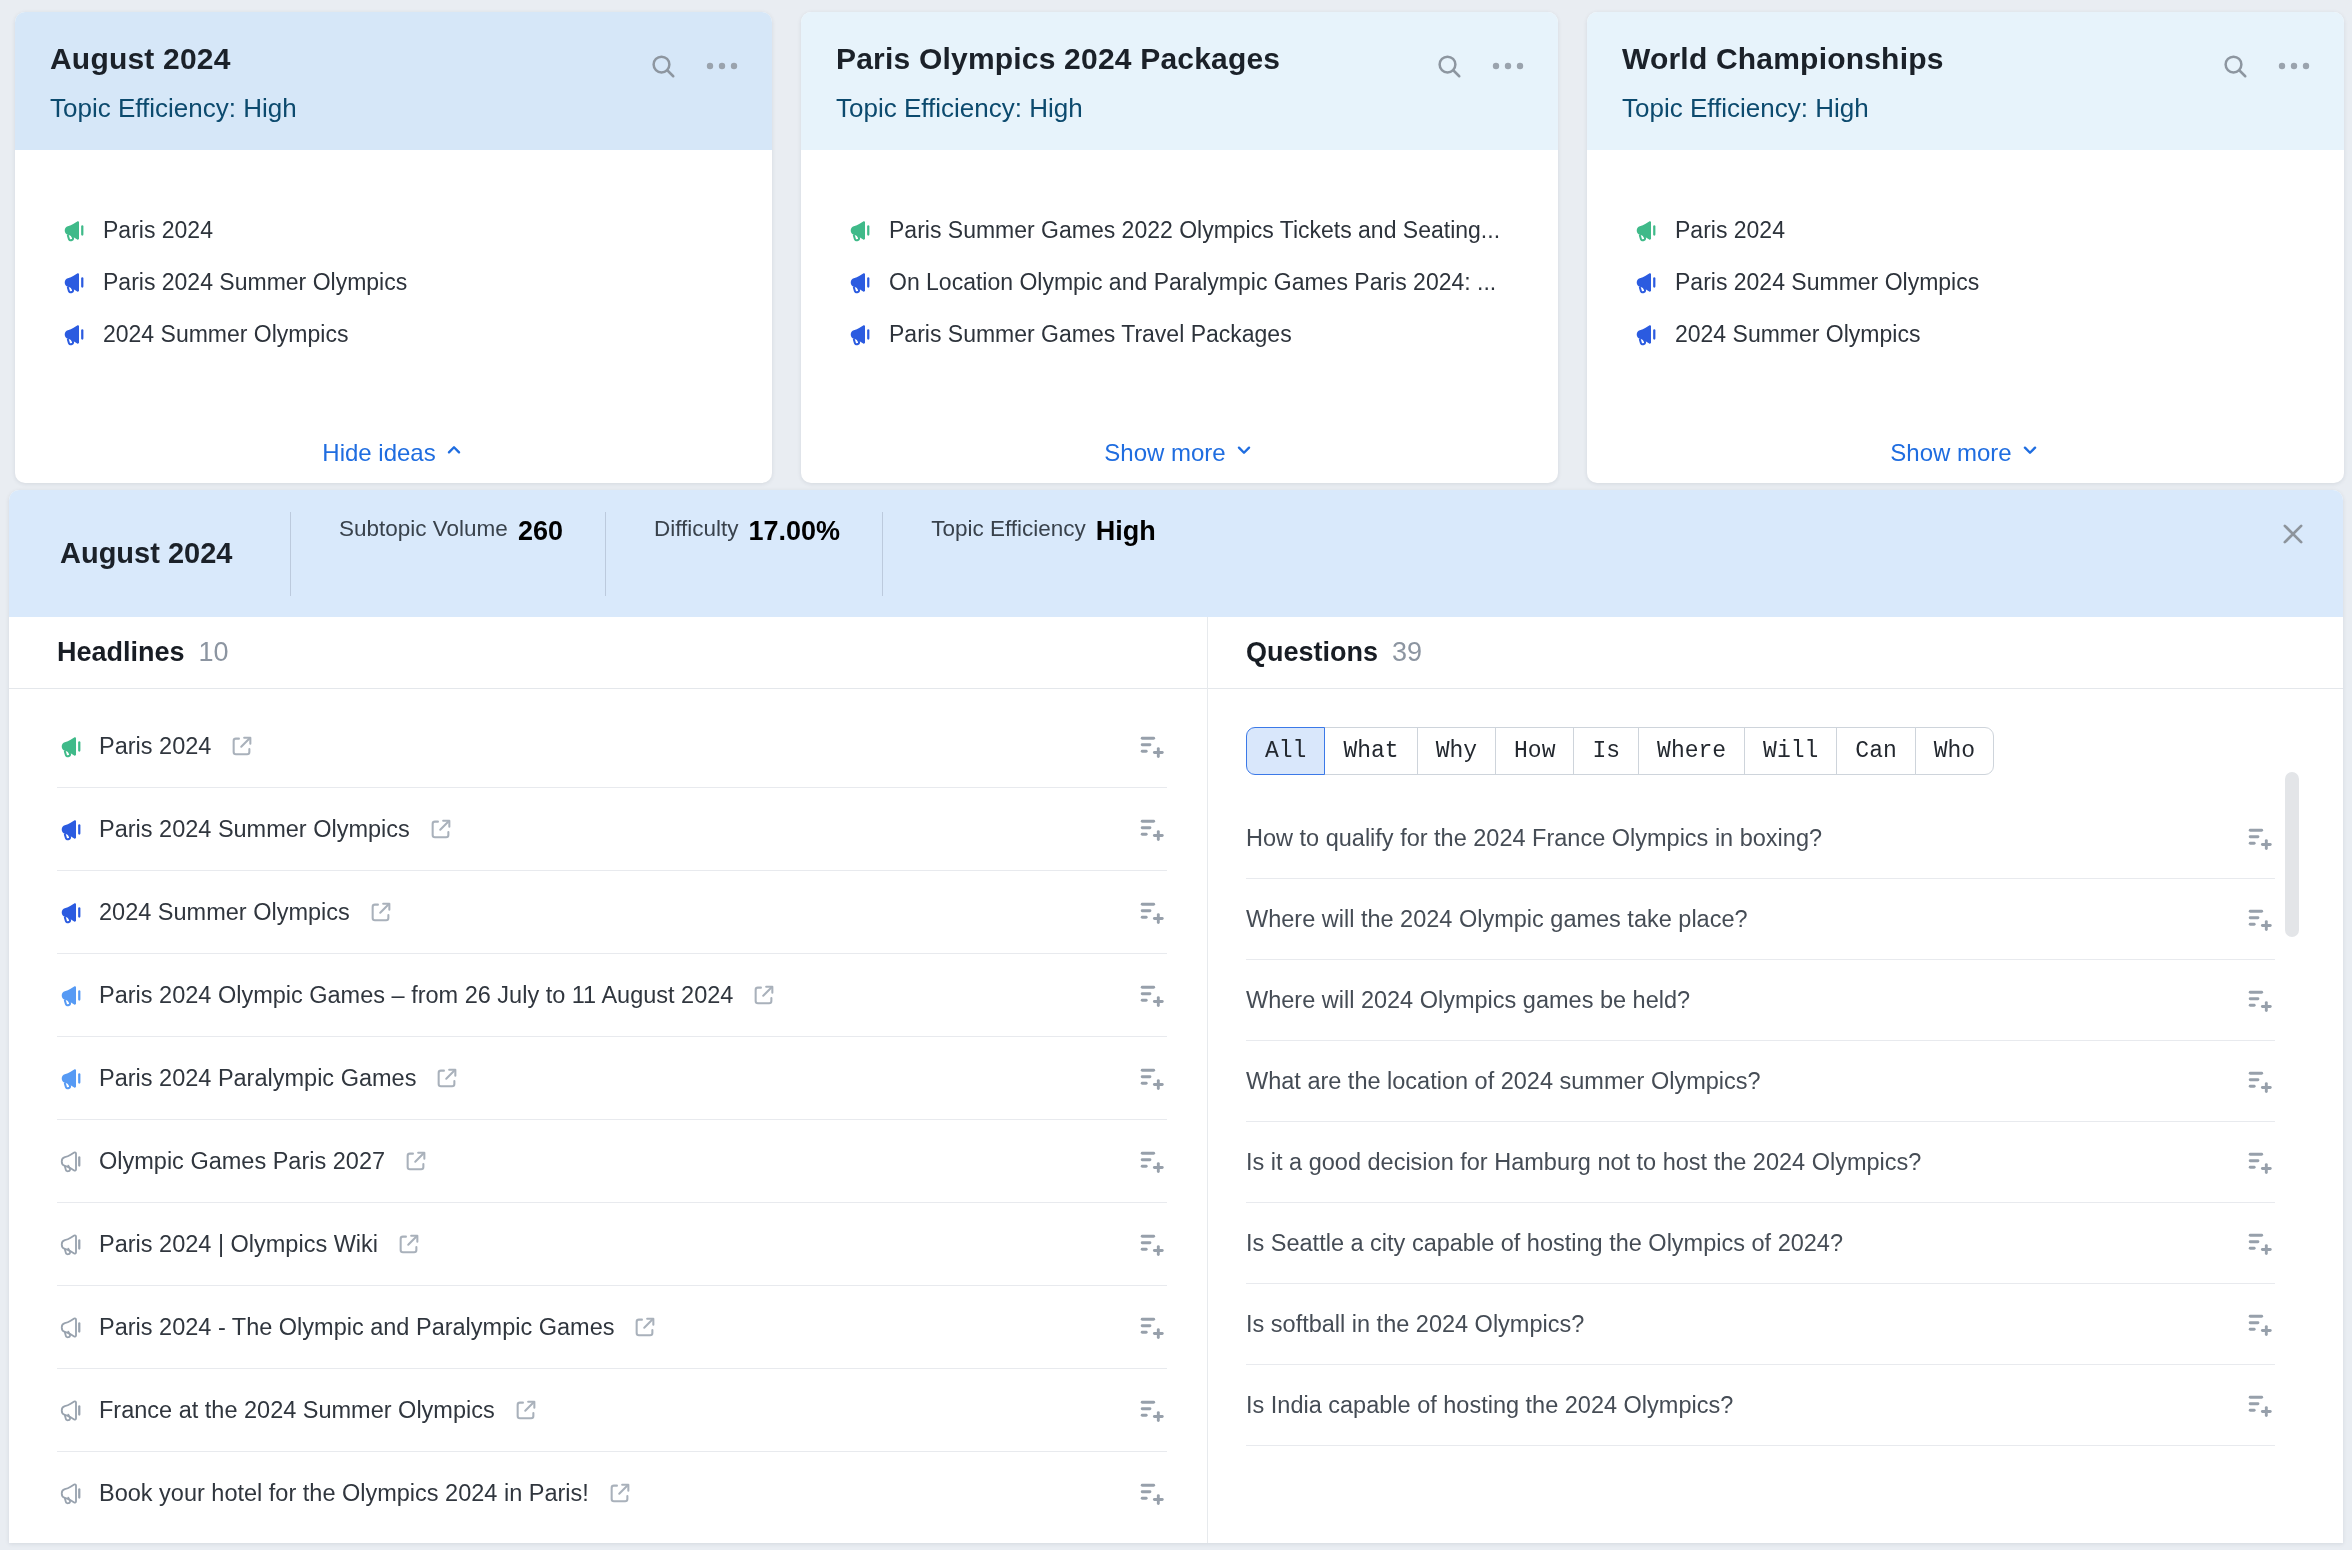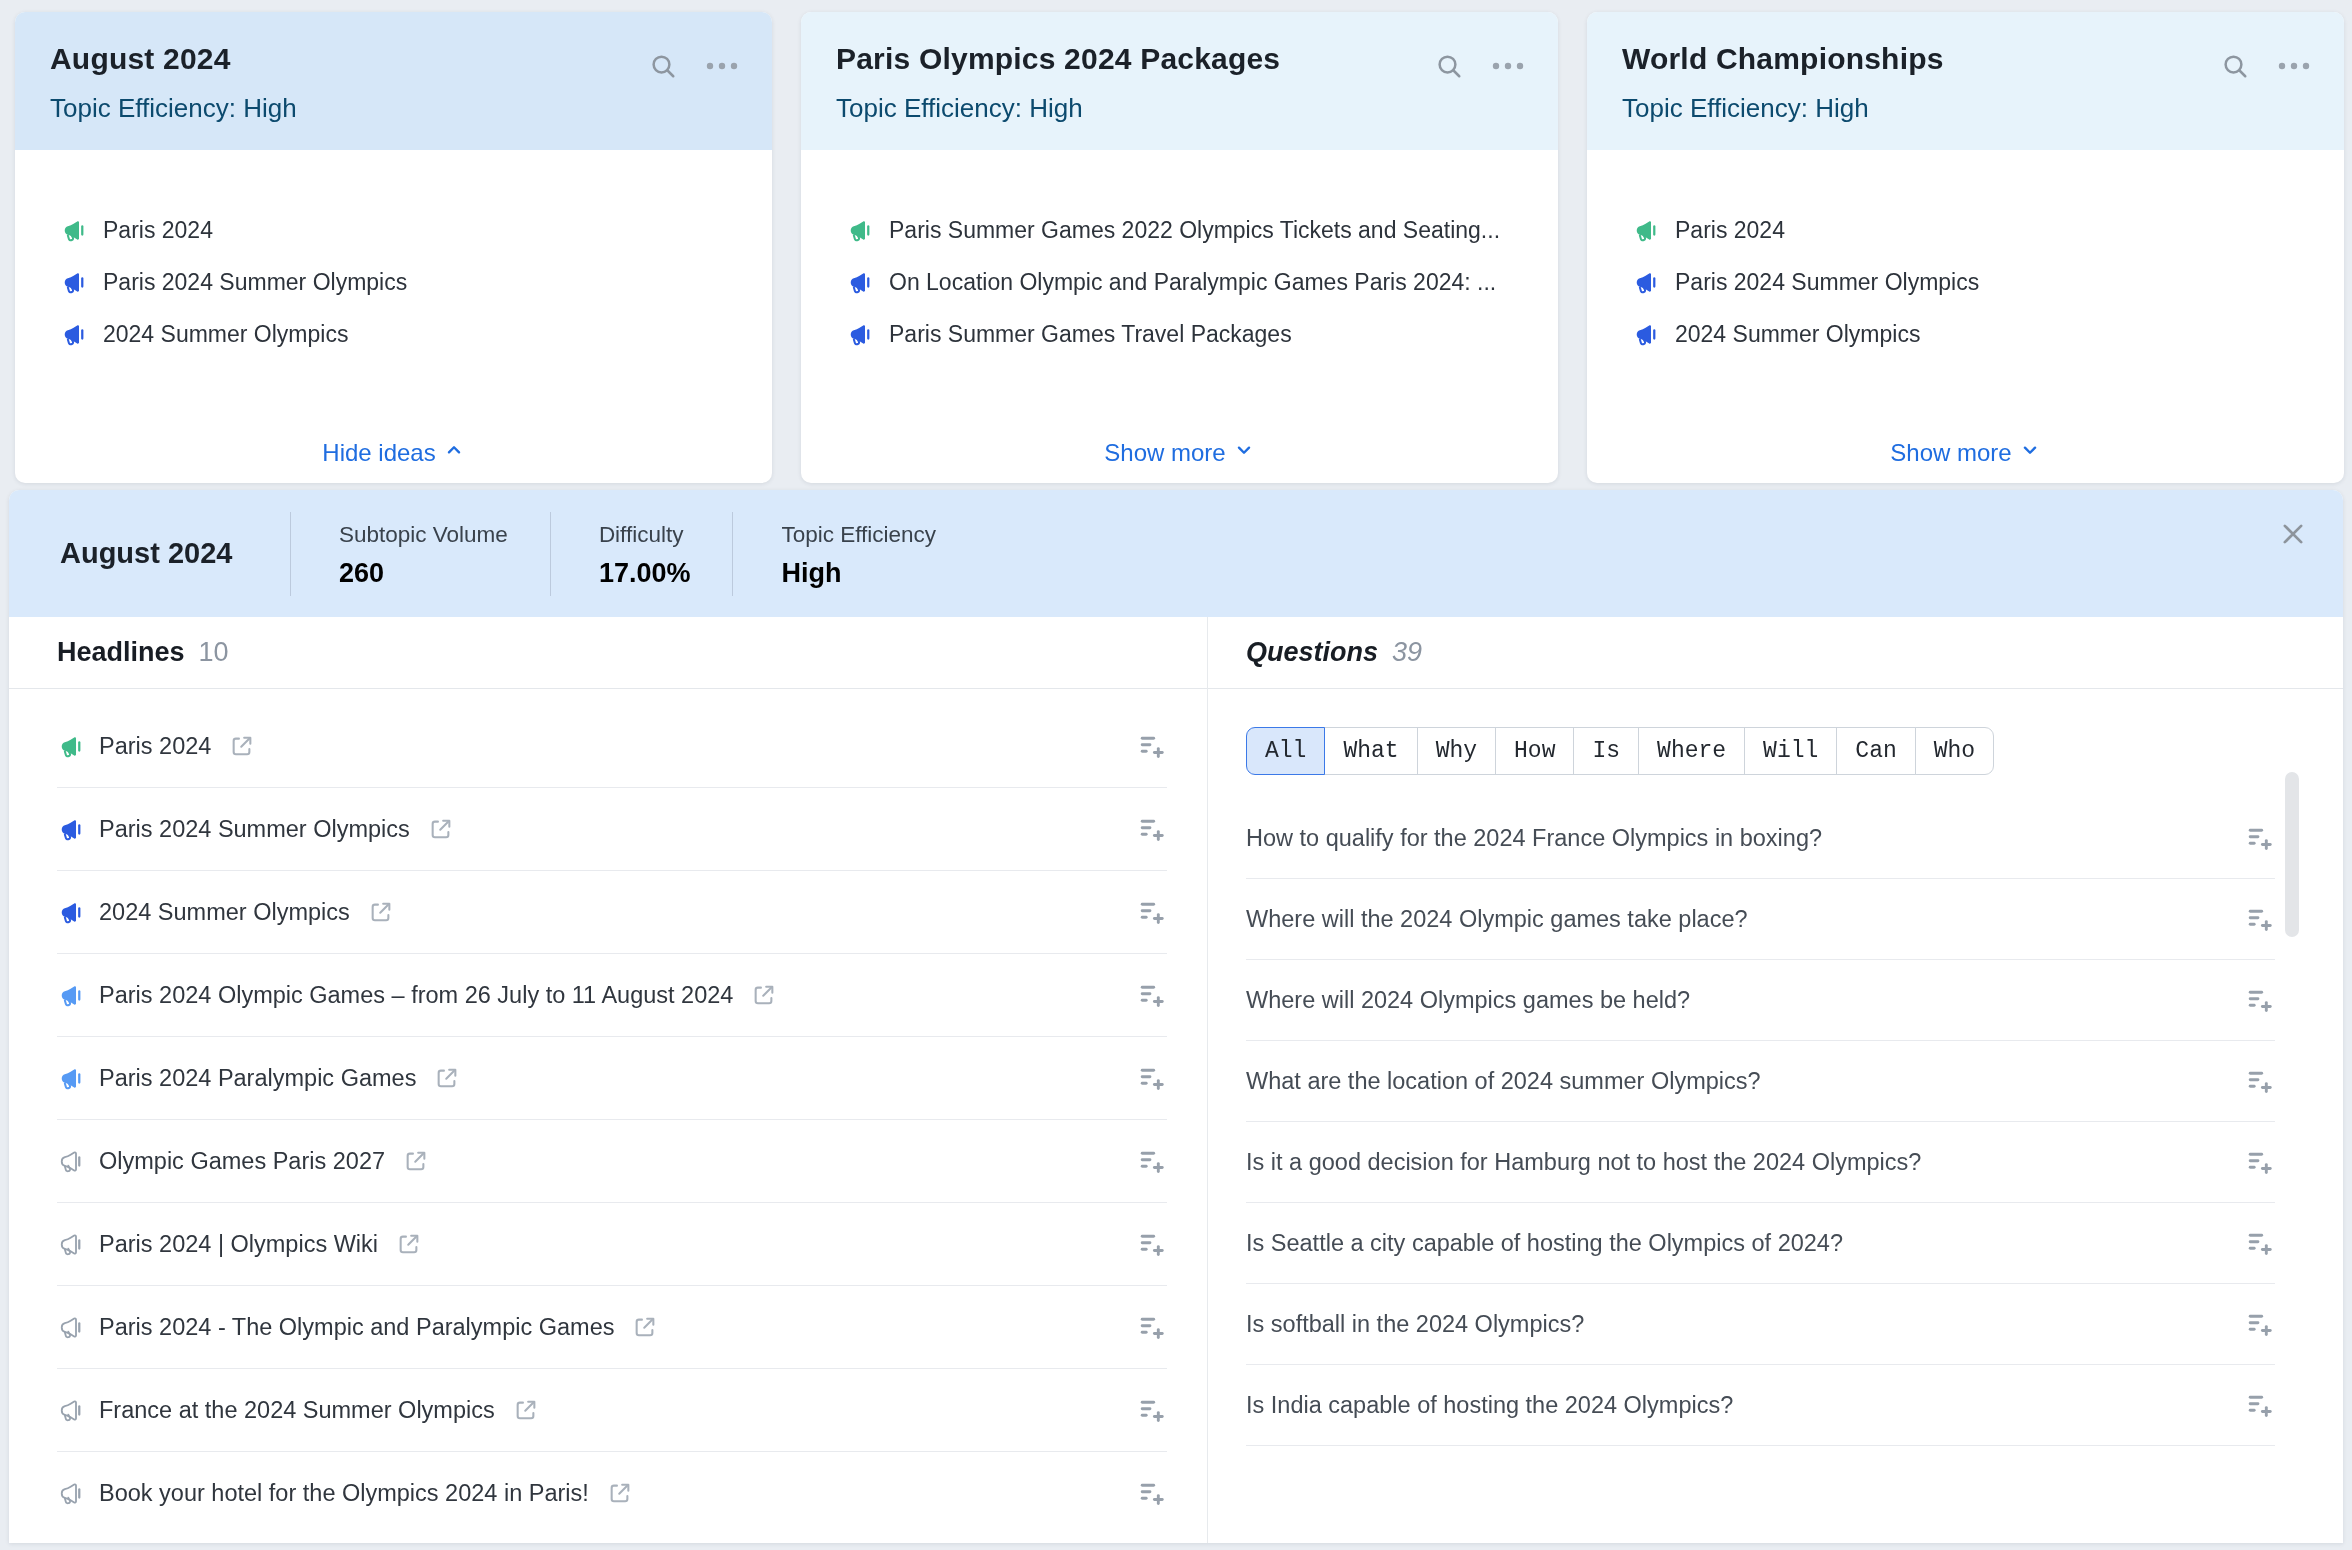--- a/index.html
+++ b/index.html
@@ -22,30 +22,30 @@
   .card-footer{position:absolute;bottom:16px;left:0;right:0;display:flex;justify-content:center;align-items:center;
         gap:7px;font-size:24px;color:#1f6de0;cursor:pointer;}
   .chev{width:22px;height:22px;}
   .chev.up{transform:rotate(180deg);}
   
   .detail{position:absolute;left:9px;top:490px;width:2334px;height:1053px;background:#fff;
         border-radius:10px 10px 0 0;box-shadow:0 1px 4px rgba(30,40,60,.10);}
   .banner{height:127px;background:#d9e9fb;border-radius:10px 10px 0 0;display:flex;align-items:center;position:relative;}
   .banner-title{width:281px;box-sizing:border-box;padding-left:51px;font-size:29px;font-weight:700;color:#1b2129;}
   .stat{border-left:1px solid #bccadd;height:84px;box-sizing:border-box;padding:4px 42px 0 48px;
-        display:flex;flex-direction:column;justify-content:center;gap:10px;}
+        display:flex;flex-direction:row;justify-content:center;gap:10px;}
   .stat-label{font-size:22.5px;color:#39424c;}
   .stat-value{font-size:27px;font-weight:700;color:#000000;}
   .banner-close{position:absolute;right:36px;top:30px;width:28px;height:28px;cursor:pointer;display:flex;}
   .detail-body{display:flex;height:926px;position:relative;}
   .pane-left{width:1199px;box-sizing:border-box;border-right:1px solid #e7eaed;}
   .pane-right{flex:1;position:relative;}
   .pane-header{height:71px;display:flex;align-items:center;gap:14px;border-bottom:1px solid #e4e7eb;font-size:27px;}
   .pane-left .pane-header{padding-left:48px;}
-  .pane-right .pane-header{padding-left:38px;font-style:italic;}
+  .pane-right .pane-header{padding-left:38px;}
   .pane-title{font-weight:700;color:#181d24;}
   .pane-count{color:#8c95a1;}
   .hl-rows{padding-top:16px;}
   .hl-row{margin:0 40px 0 48px;height:82px;display:flex;align-items:center;gap:15px;
         font-size:23.5px;color:#30363e;border-bottom:1px solid #e8eaee;}
   .hl-row:last-child{border-bottom:none;}
   .ext{width:26px;height:26px;margin-left:3px;flex:none;}
   .spacer{flex:1;}
   .addlist{width:30px;height:30px;flex:none;cursor:pointer;display:flex;}
   

